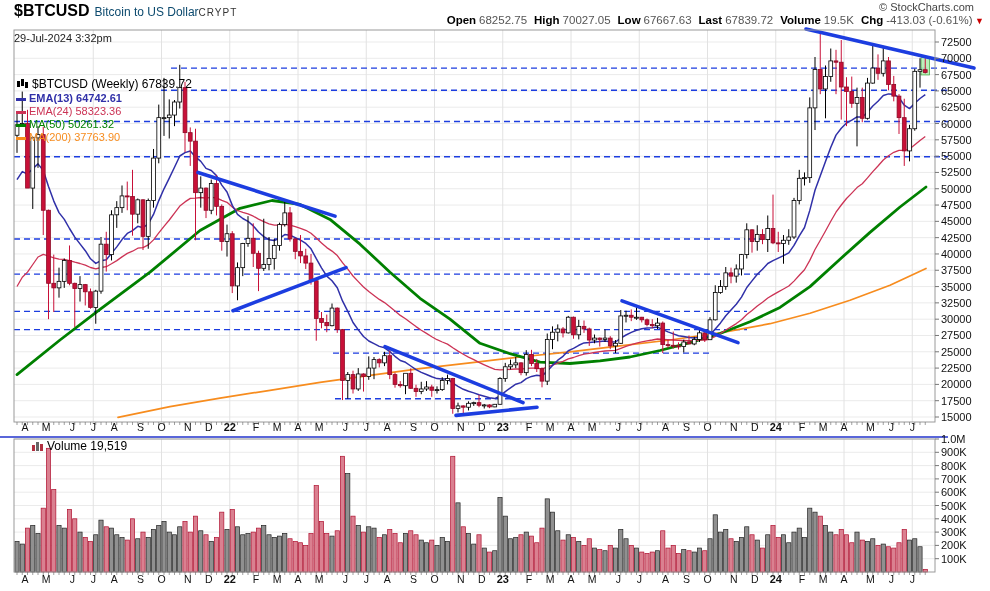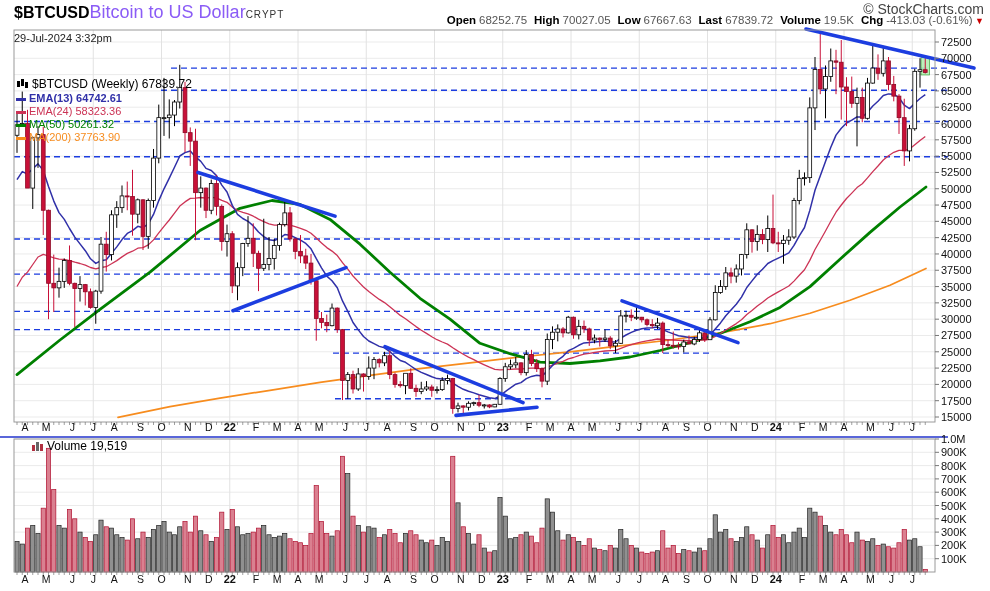--- a/index.html
+++ b/index.html
@@ -1,24 +1,24 @@
 <!DOCTYPE html>
 <html><head>
 <meta charset="utf-8">
 <style>
   html,body{margin:0;padding:0;background:#fff;}
   #wrap{position:relative;width:990px;height:591px;background:#fff;overflow:hidden;
         font-family:"Liberation Sans",sans-serif;}
   svg text{font-family:"Liberation Sans",sans-serif;}
   .hdr-line1{position:absolute;left:14px;top:2px;white-space:nowrap;}
   .sym{font-size:16px;font-weight:bold;color:#000;}
-  .symname{font-size:18px;color:#8b5cf6;}
+  .symname{font-size:12px;color:#0c4a6e;margin-left:5px;}
   .exch{font-size:10px;color:#333;letter-spacing:1px;}
   .dt{position:absolute;left:14px;top:32px;font-size:11px;color:#222;}
-  .copyright{position:absolute;right:6px;top:1px;font-size:14px;color:#444;}
+  .copyright{position:absolute;right:16px;top:1px;font-size:11px;color:#444;}
   .quote{position:absolute;right:6px;top:14px;font-size:11.5px;white-space:nowrap;}
   .quote .q-label{font-weight:bold;color:#000;margin-left:7px;}
   .quote .q-value{color:#555;margin-left:3px;}
   .legend{position:absolute;left:16px;top:30px;line-height:13px;}
   .legend-title{font-size:12px;color:#000;white-space:nowrap;margin-top:48px;}
   .legend-item{font-size:11px;white-space:nowrap;margin-top:0px;}
   .swatch{display:inline-block;width:10px;height:3px;vertical-align:middle;margin-right:3px;}
   .vol-legend{position:absolute;left:16px;top:439px;font-size:12px;color:#000;white-space:nowrap;margin-left:15px;}
   .icon{display:inline-block;vertical-align:-1px;margin-right:3px;}
 </style>

